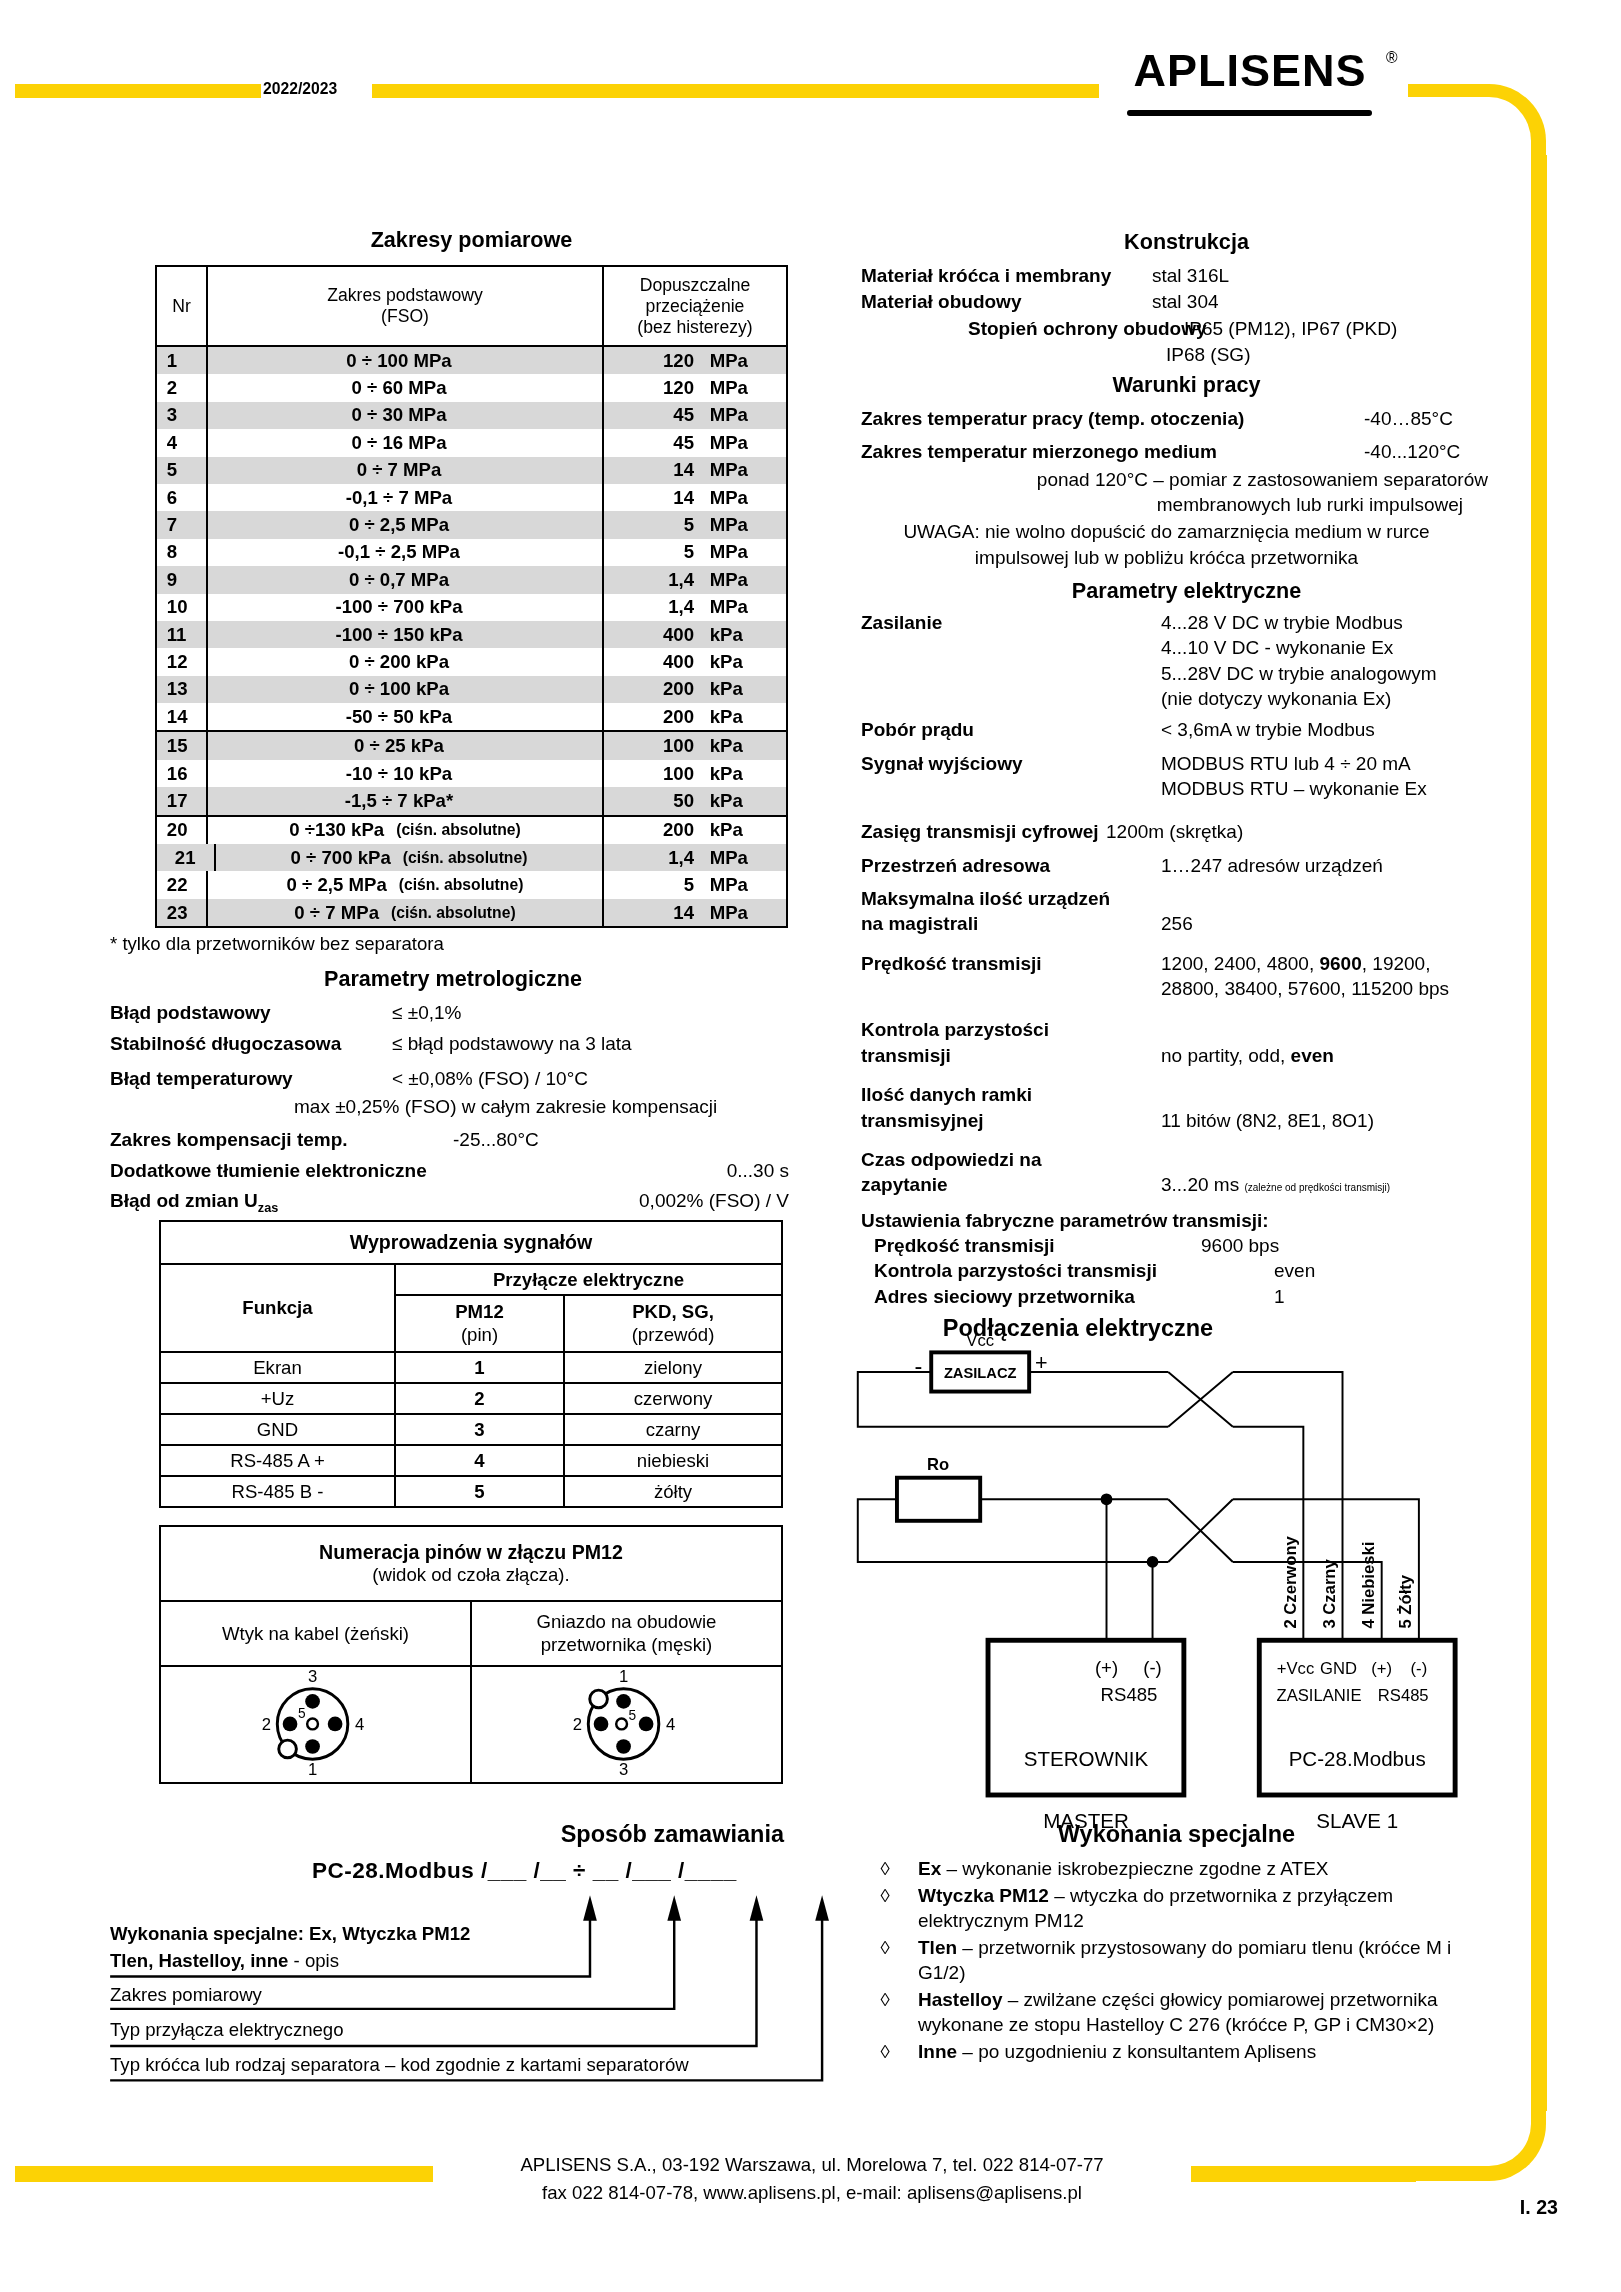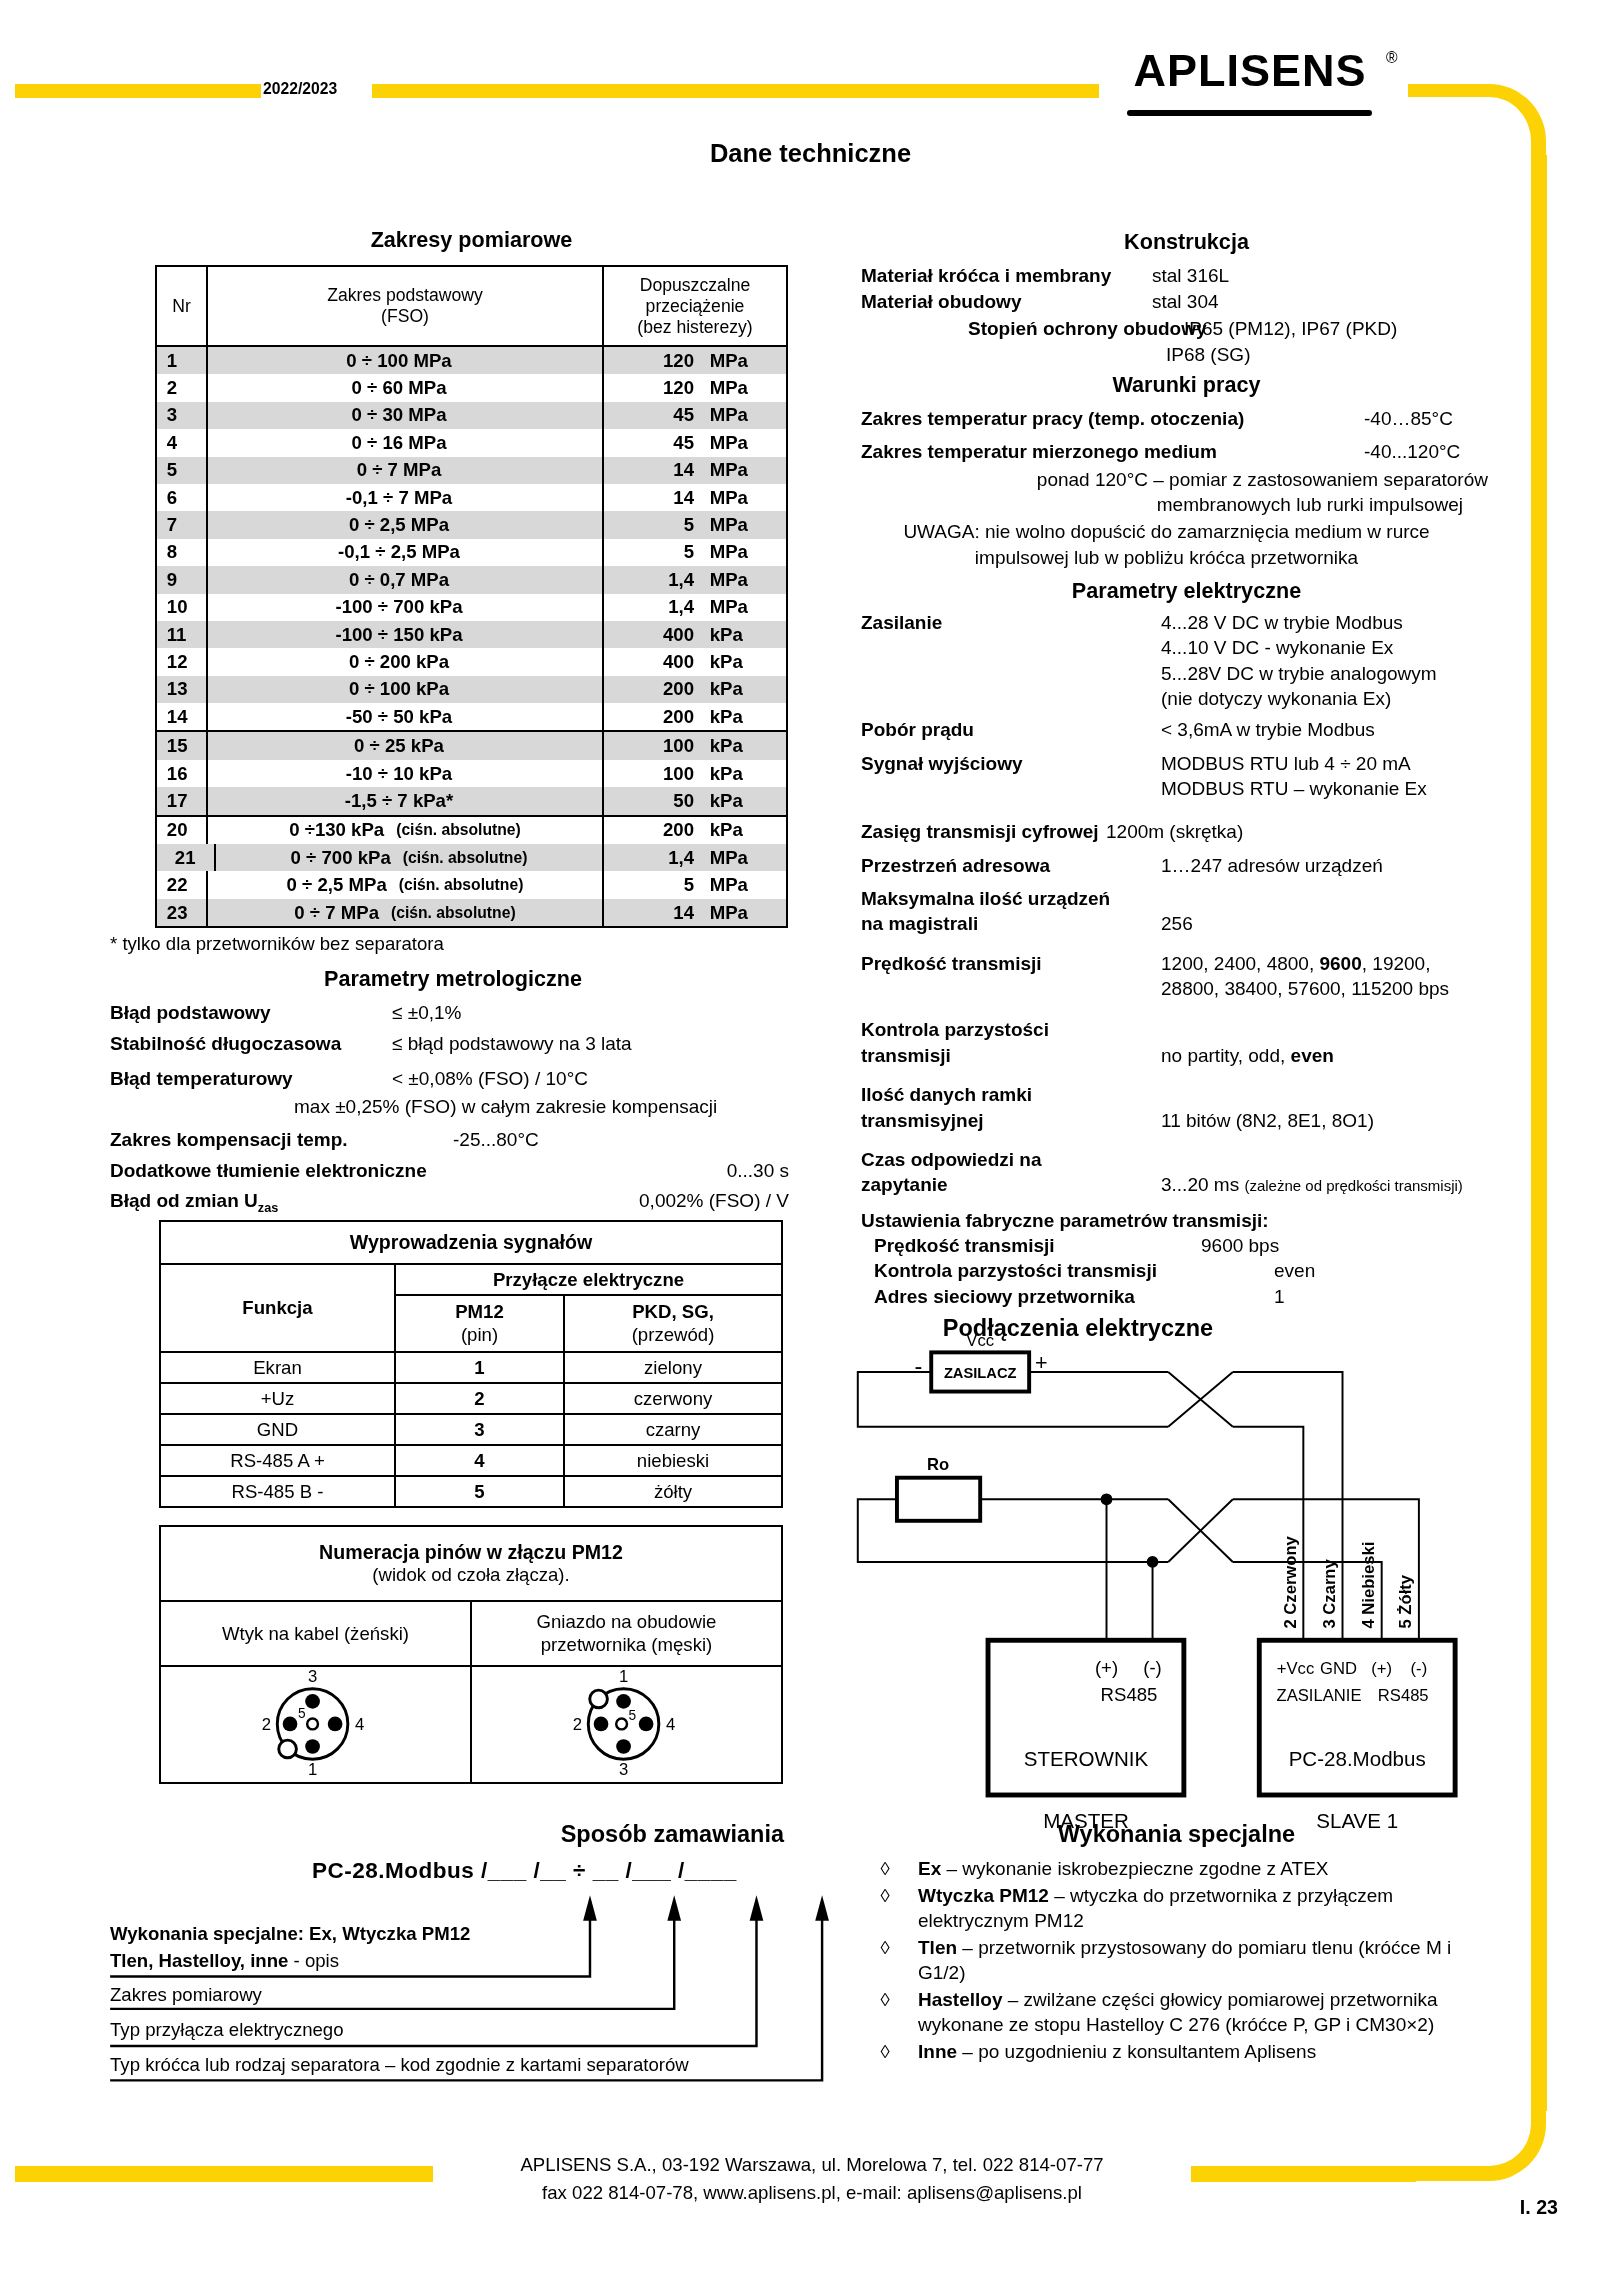--- a/index.html
+++ b/index.html
@@ -20,21 +20,21 @@
   .rrow.gsep{border-top:2.9px solid #000}
   .c-nr{width:51px;border-right:2px solid #000;box-sizing:border-box;display:flex;align-items:center;padding-left:9.8px}
   .c-range{flex:1;border-right:2px solid #000;box-sizing:border-box;display:flex;align-items:center;justify-content:center}
   .c-range .note{font-size:15.7px;margin-left:12px;font-weight:bold}
   .c-over{width:182px;display:flex;align-items:center}
   .c-over .v{width:90px;text-align:right}
   .c-over .u{margin-left:15.7px}
   
   .lab{font-weight:bold;font-size:19px;white-space:nowrap}
   .val{font-size:19px;white-space:nowrap}
-  .small{font-size:15px}
+  .small{font-size:10px}
   sub.zs{font-size:12.7px}
   
   table.sig,table.pin{border-collapse:collapse;table-layout:fixed;background:#fff}
   table.sig td,table.pin td{border:2px solid #000;text-align:center;vertical-align:middle;padding:0;font-size:18.6px}
   table.sig,table.pin{border:2.9px solid #000}
   .two-line span{display:block;line-height:1.2}
   
   svg text{font-family:"Liberation Sans",sans-serif}
   
   .si{position:relative;padding-left:55px;font-size:19px;line-height:25.5px;margin-bottom:1px}
@@ -50,21 +50,20 @@
   <div class="abs yl" style="left: 14.7px; top: 84px; width: 246px; height: 13.7px; background: rgb(252, 210, 5);"></div>
   <div class="abs b" style="left:263px;top:80px;font-size:15.7px">2022/2023</div>
   <div class="abs yl" style="left: 372px; top: 84px; width: 727px; height: 13.7px; background: rgb(252, 210, 5);"></div>
   <div class="abs" style="left:1108px;top:45px;width:284px;text-align:center;font-size:45px;font-weight:bold;letter-spacing:1px">APLISENS</div>
   <div class="abs" style="left:1127px;top:110px;width:245px;height:5.9px;background:#000;border-radius:2.9px"></div>
   <div class="abs" style="left:1386px;top:49px;font-size:15.7px">®</div>
   <div class="abs ylb" style="left: 1408px; top: 84px; width: 138px; height: 76px; box-sizing: border-box; border-top: 13.7px solid rgb(252, 210, 5); border-right: 15.7px solid rgb(252, 210, 5); border-top-right-radius: 57px; border-bottom-color: rgb(252, 210, 5); border-left-color: rgb(252, 210, 5);"></div>
   <div class="abs yl" style="left: 1531px; top: 155px; width: 15.7px; height: 1956px; background: rgb(252, 210, 5);"></div>
   <div class="abs ylb" style="left: 1408px; top: 2105px; width: 138px; height: 76px; box-sizing: border-box; border-bottom: 15.7px solid rgb(252, 210, 5); border-right: 15.7px solid rgb(252, 210, 5); border-bottom-right-radius: 57px; border-top-color: rgb(252, 210, 5); border-left-color: rgb(252, 210, 5);"></div>
 
-  <div class="abs big-title" style="left:98px;top:139px;width:1425px">Dane techniczne</div>
 
   <div class="abs sec-title" style="left:155px;top:227px;width:633px">Zakresy pomiarowe</div>
 
   <div class="abs rtab" style="left:155px;top:265px;width:633px">
     <div class="rhead">
       <div class="hc" style="width:51px;border-right:2px solid #000">Nr</div>
       <div class="hc" style="flex:1;border-right:2px solid #000">
         <span>Zakres podstawowy</span>
         <span>(FSO)</span>
       </div>

